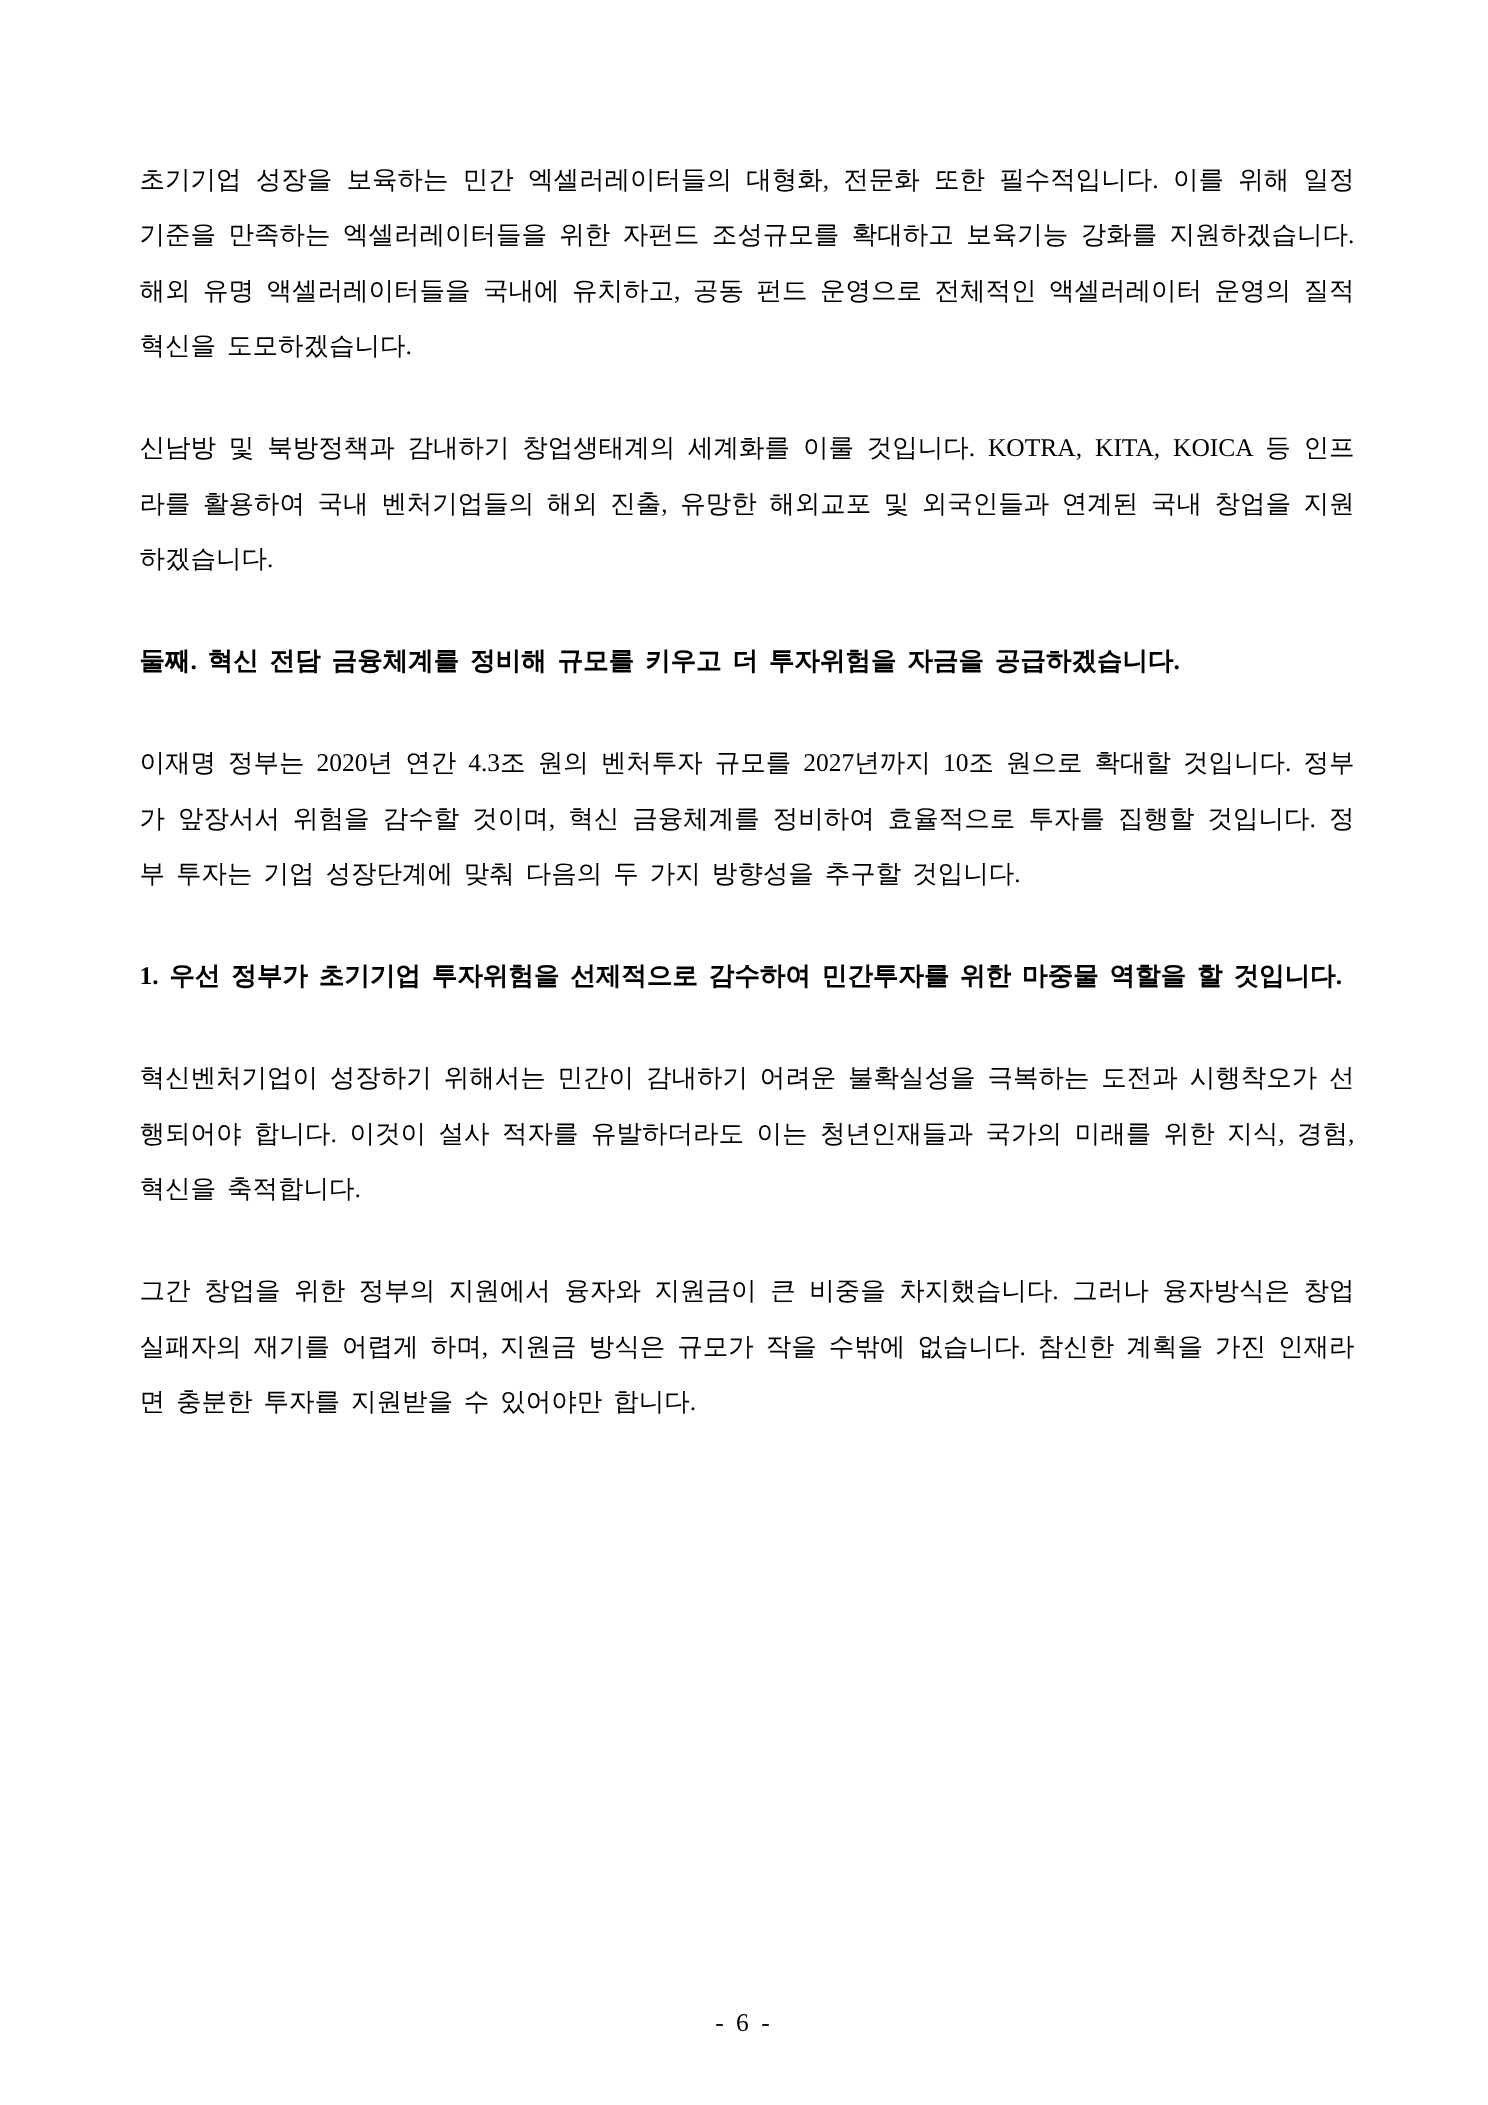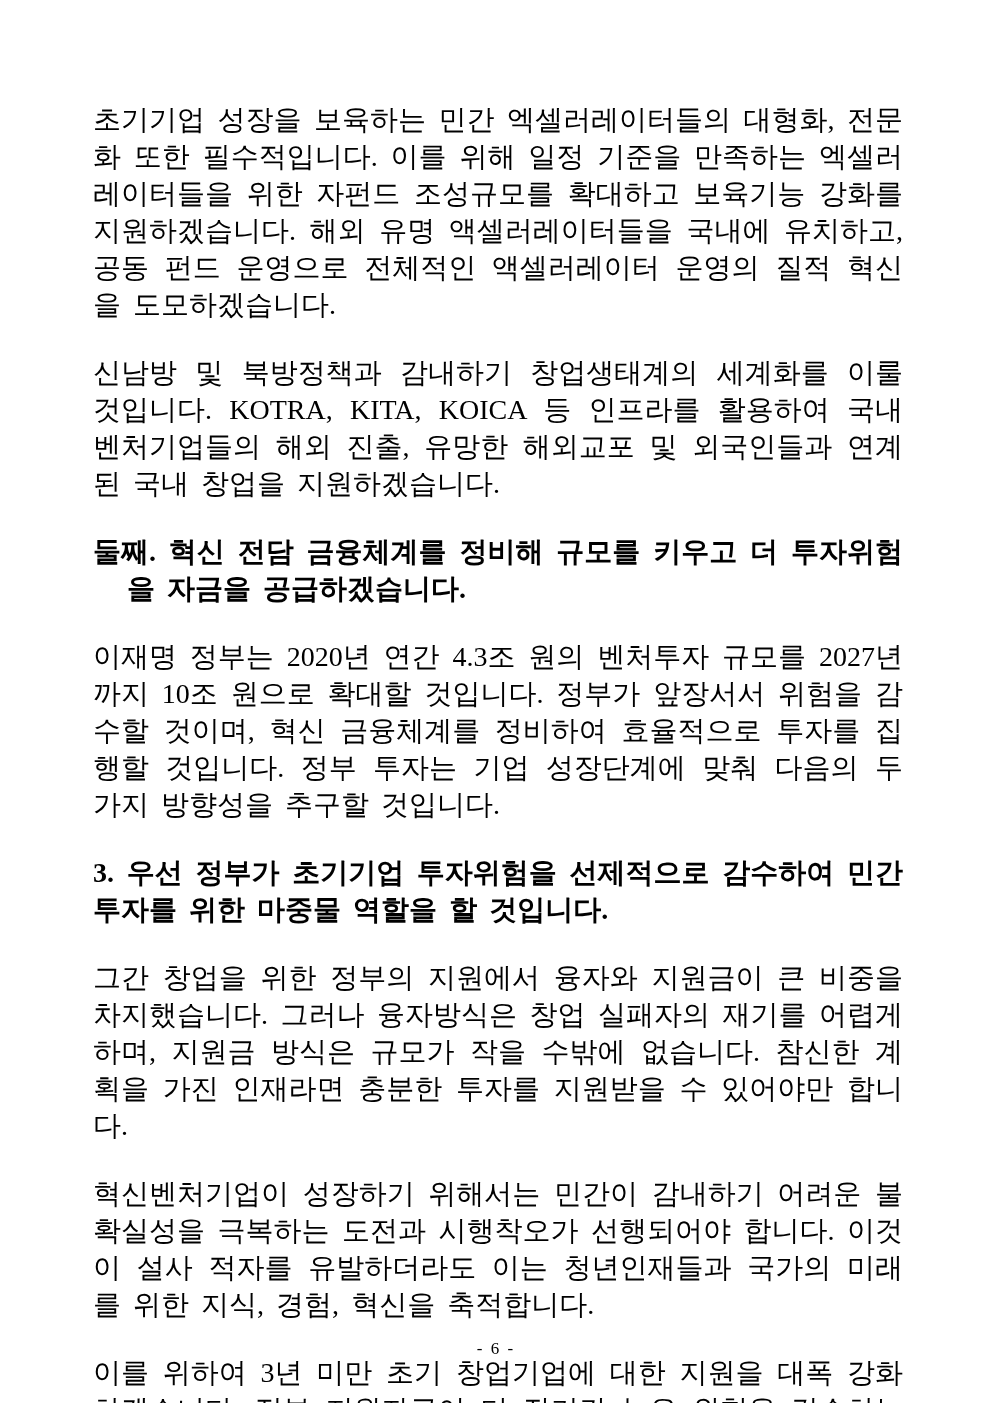--- a/index.html
+++ b/index.html
@@ -18,21 +18,21 @@
     overflow: hidden;
   }
   .content {
     position: absolute;
     left: 93px;
     top: 101px;
     width: 810px;
   }
   .par {
     margin: 0 0 31px 0;
-    font-size: 28px;
+    font-size: 17px;
     line-height: 37px;
     text-align: justify;
     word-break: break-all;
     word-spacing: 0.18em;
     color: #000000;
     font-family: Liberation Serif, serif;
   }
   .par.heading {
     font-weight: bold;
   }
@@ -54,20 +54,19 @@
 </style>
 </head>
 <body>
 
 <div class="page">
   <div class="content">
     <p class="par">초기기업 성장을 보육하는 민간 엑셀러레이터들의 대형화, 전문화 또한 필수적입니다. 이를 위해 일정 기준을 만족하는 엑셀러레이터들을 위한 자펀드 조성규모를 확대하고 보육기능 강화를 지원하겠습니다. 해외 유명 액셀러레이터들을 국내에 유치하고, 공동 펀드 운영으로 전체적인 액셀러레이터 운영의 질적 혁신을 도모하겠습니다.</p>
     <p class="par">신남방 및 북방정책과 감내하기 창업생태계의 세계화를 이룰 것입니다. KOTRA, KITA, KOICA 등 인프라를 활용하여 국내 벤처기업들의 해외 진출, 유망한 해외교포 및 외국인들과 연계된 국내 창업을 지원하겠습니다.</p>
     <p class="par heading hanging">둘째. 혁신 전담 금융체계를 정비해 규모를 키우고 더 투자위험을 자금을 공급하겠습니다.</p>
     <p class="par">이재명 정부는 2020년 연간 4.3조 원의 벤처투자 규모를 2027년까지 10조 원으로 확대할 것입니다. 정부가 앞장서서 위험을 감수할 것이며, 혁신 금융체계를 정비하여 효율적으로 투자를 집행할 것입니다. 정부 투자는 기업 성장단계에 맞춰 다음의 두 가지 방향성을 추구할 것입니다.</p>
-    <p class="par heading">3. 우선 정부가 초기기업 투자위험을 선제적으로 감수하여 민간투자를 위한 마중물 역할을 할 것입니다.</p>
+    <p class="par heading">1. 우선 정부가 초기기업 투자위험을 선제적으로 감수하여 민간투자를 위한 마중물 역할을 할 것입니다.</p>
+    <p class="par">혁신벤처기업이 성장하기 위해서는 민간이 감내하기 어려운 불확실성을 극복하는 도전과 시행착오가 선행되어야 합니다. 이것이 설사 적자를 유발하더라도 이는 청년인재들과 국가의 미래를 위한 지식, 경험, 혁신을 축적합니다.</p>
     <p class="par">그간 창업을 위한 정부의 지원에서 융자와 지원금이 큰 비중을 차지했습니다. 그러나 융자방식은 창업 실패자의 재기를 어렵게 하며, 지원금 방식은 규모가 작을 수밖에 없습니다. 참신한 계획을 가진 인재라면 충분한 투자를 지원받을 수 있어야만 합니다.</p>
-    <p class="par">혁신벤처기업이 성장하기 위해서는 민간이 감내하기 어려운 불확실성을 극복하는 도전과 시행착오가 선행되어야 합니다. 이것이 설사 적자를 유발하더라도 이는 청년인재들과 국가의 미래를 위한 지식, 경험, 혁신을 축적합니다.</p>
-    <p class="par">이를 위하여 3년 미만 초기 창업기업에 대한 지원을 대폭 강화하겠습니다. 정부 지원자금이 더 장기간 높은 위험을 감수하는 인내자본(Patient Capital)의 역할을 수행할 것입니다.</p>
   </div>
 
   <div class="page-number">- 6 -</div>
 </div>
 
 </body></html>

